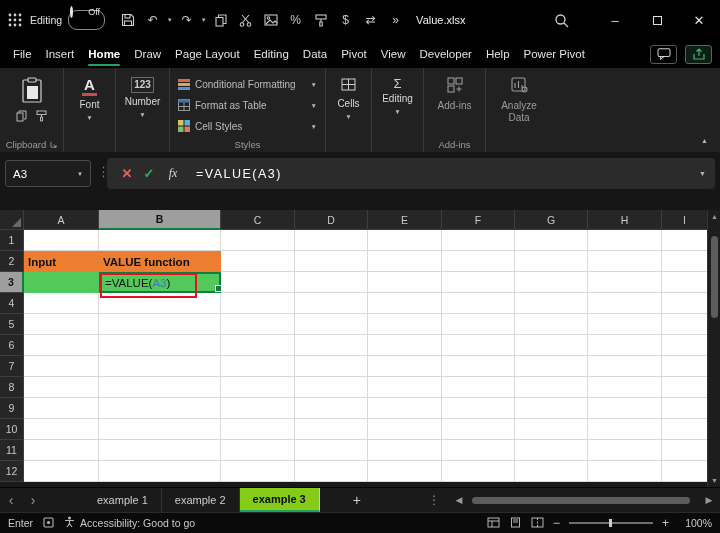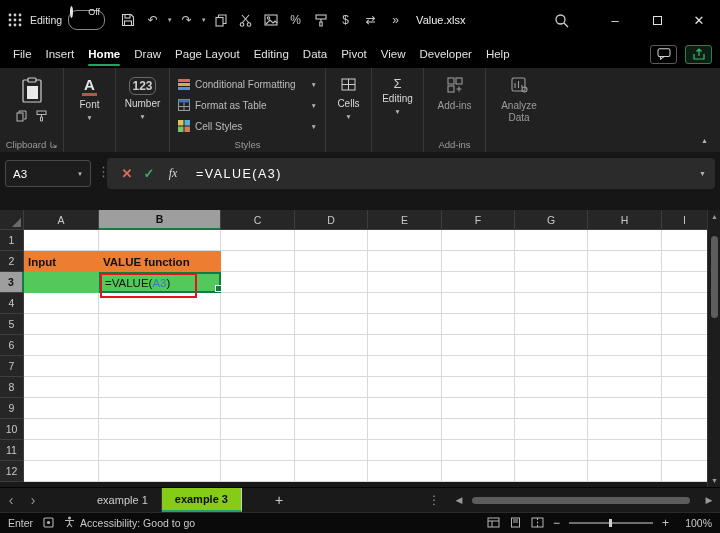--- a/index.html
+++ b/index.html
@@ -33,21 +33,21 @@
   .ribbon { position:absolute; top:68px; left:0; width:100%; height:84px; background:#212121; display:flex; }
   .rgroup { position:relative; border-right:1px solid #383838; display:flex; flex-direction:column; align-items:center; padding-top:6px; }
   .rgroup-label { position:absolute; bottom:2px; left:0; right:0; display:flex; align-items:center; justify-content:center; gap:4px; font-size:9.5px; color:#9c9c9c; }
   .bigbtn { display:flex; flex-direction:column; align-items:center; gap:3px; padding-top:3px; color:#d9d9d9; }
   .bigbtn .lbl { font-size:10px; color:#d9d9d9; white-space:nowrap; text-align:center; line-height:1.2; }
   .chev { font-size:6.5px; color:#b5b5b5; }
   .styles-item { display:flex; align-items:center; gap:5px; width:100%; padding:3.5px 8px; font-size:10px; color:#bdbdbd; white-space:nowrap; }
   .styles-item .chev { margin-left:auto; }
   .clip-small { display:flex; gap:9px; margin-top:4px; }
   .font-a { font-size:15px; font-weight:700; color:#e8e8e8; line-height:1; border-bottom:3px solid #c0504d; padding:0 2px 1px; }
-  .num-ico { font-size:12px; font-weight:700; color:#cfcfcf; border:1px solid #6a6a6a; padding:2px 2px; border-radius:6px; line-height:1; }
+  .num-ico { font-size:10px; font-weight:700; color:#cfcfcf; border:1px solid #6a6a6a; padding:2px 2px; border-radius:0; line-height:1; }
   .collapse-chev { position:absolute; right:12px; bottom:8px; color:#b5b5b5; font-size:7px; }
 
   
   .formulabar { position:absolute; top:152px; left:0; width:100%; height:58px; background:#161616; }
   .namebox { position:absolute; left:5px; top:8px; width:86px; height:27px; background:#1d1d1d; border:1px solid #484848; border-radius:3px; display:flex; align-items:center; padding:0 7px; font-size:11.5px; color:#fff; }
   .nb-arrow { margin-left:auto; font-size:6px; color:#bbb; }
   .fb-dots { position:absolute; left:97px; top:13px; color:#808080; font-size:13px; line-height:1; }
   .fb-field { position:absolute; left:107px; right:5px; top:6px; height:31px; background:#2b2b2b; border-radius:4px; display:flex; align-items:center; padding:0 9px; }
   .fb-x { color:#e06a5a; font-size:13px; font-weight:700; width:22px; text-align:center; }
   .fb-check { color:#37a862; font-size:13px; font-weight:700; width:22px; text-align:center; }
@@ -180,20 +180,21 @@
     <span class="mtab">Insert</span>
     <span class="mtab active">Home</span>
     <span class="mtab">Draw</span>
     <span class="mtab">Page Layout</span>
     <span class="mtab">Editing</span>
     <span class="mtab">Data</span>
     <span class="mtab">Pivot</span>
     <span class="mtab">View</span>
     <span class="mtab">Developer</span>
     <span class="mtab">Help</span>
+    <span class="mtab">Power Pivot</span>
     <span class="menubar-right">
       <span class="icon-box">
         <svg width="14" height="12" viewBox="0 0 16 14" fill="none" stroke="#d0d0d0" stroke-width="1.2">
             <rect x="1" y="1" width="14" height="9" rx="2"></rect>
             <path d="M4 10 L4 13 L8 10"></path>
           </svg>
       </span>
       <span class="icon-box share">
         <svg width="14" height="12" viewBox="0 0 14 12" fill="none" stroke="#3fba6f" stroke-width="1.2">
             <path d="M7 8 V1 M4.5 3.5 L7 1 L9.5 3.5"></path>
@@ -410,20 +411,21 @@
       <div class="vthumb"></div>
       <span class="varrow" style="bottom:3px">▼</span>
     </div>
   </div>
 
   <div class="sheetbar">
     <span class="snav">‹</span>
     <span class="snav">›</span>
     <span class="stabs">
       <span class="stab">example 1</span>
+      <span class="stab">example 2</span>
       <span class="stab active">example 3</span>
     </span>
     <span class="addsheet">+</span>
     <span class="sheetbar-right">
       <span class="hdots">⋮</span>
       <span class="harrow">◀</span>
       <span class="htrack">
           <span class="hthumb"></span>
         </span>
       <span class="harrow">▶</span>

